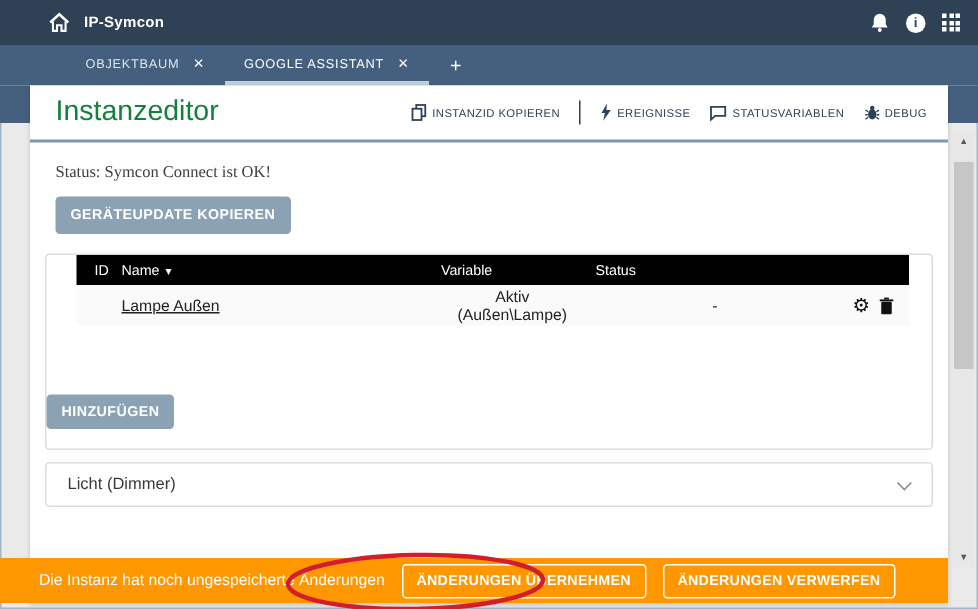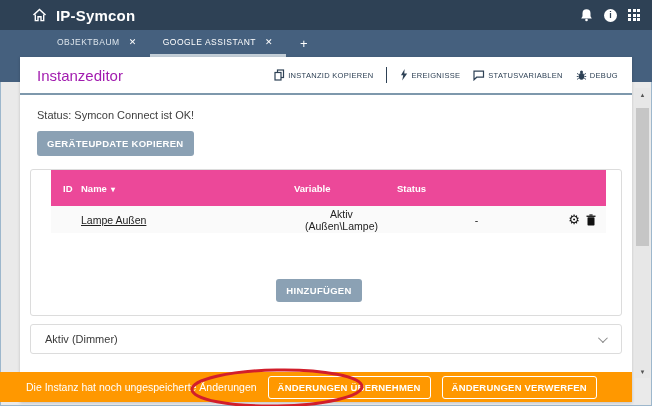--- a/index.html
+++ b/index.html
@@ -10,21 +10,21 @@
     background:#eaeaea;
     box-shadow: inset 0 0 0 1px #9db7cc;
   }
   
   .navbar{
     position:absolute; left:0; top:0; width:652px; height:30px;
     background:#2e4155; display:flex; align-items:center; justify-content:space-between;
     padding:0 10px 0 32px;
   }
   .brand{ display:flex; align-items:center; gap:9px; }
-  .brand-title{ color:#ffffff; font-size:15px; font-weight:bold; letter-spacing:.2px; }
+  .brand-title{ color:#ffffff; font-size:10px; font-weight:bold; letter-spacing:.2px; }
   .nav-icons{ display:flex; align-items:center; gap:11px; padding-right:2px; }
   .nav-icons > *{ cursor:pointer; }
   .info-icon{
     width:13px; height:13px; border-radius:50%; background:#ffffff;
     color:#2e4155; font-size:9px; font-weight:bold; display:flex;
     align-items:center; justify-content:center; line-height:1;
   }
   .grid-icon{ display:grid; grid-template-columns:repeat(3,3px); grid-auto-rows:3px; gap:1.5px; }
   .grid-icon i{ background:#ffffff; display:block; }
   
@@ -48,30 +48,30 @@
   }
   
   .card{
     position:absolute; left:20px; top:57px; width:612px; bottom:4px;
     background:#ffffff; z-index:1; box-shadow:0 1px 3px rgba(0,0,0,.18);
   }
   .card-header{
     height:38px; display:flex; align-items:center; justify-content:space-between;
     padding:0 14px 0 17px; border-bottom:2px solid #7e98ac; background:#ffffff;
   }
-  .card-title{ font-size:15px; color:#a21caf; }
+  .card-title{ font-size:19px; color:#15803d; }
   .toolbar{ display:flex; align-items:center; gap:13px; }
   .tool{
     display:flex; align-items:center; gap:3px; cursor:pointer;
     color:#2e4155; font-size:7.5px; letter-spacing:.3px; font-weight:normal;
   }
   .tool-sep{ width:1px; height:16px; background:#2e4155; }
   
   .card-body{ padding:0 10px; }
-  .status-line{ margin:14px 0 0 7px; font-size:11px; color:#404040; }
+  .status-line{ margin:14px 0 0 7px; font-size:11px; color:#404040;font-family:Liberation Serif, serif; }
   .info-line{ margin:10px 0 0 7px; font-size:11px; color:#404040; }
   .btn-steel{
     display:inline-block; margin:10px 0 0 7px; background:#8ba1b4; color:#ffffff;
     border:none; border-radius:3px; padding:7px 10px; font-size:9.5px; font-weight:bold;
     letter-spacing:.3px; cursor:pointer; font-family:"Liberation Sans", sans-serif;
   }
   
   .panel{
     margin-top:13px; border:1px solid #dcdcdc; border-radius:3px; background:#ffffff;
   }
@@ -80,32 +80,32 @@
     height:28px; display:flex; align-items:center; justify-content:space-between;
     padding:0 16px 0 14px; cursor:pointer; font-size:11px; color:#3a3a3a;
   }
   .chev{ width:7px; height:7px; border-right:1.5px solid #888888; border-bottom:1.5px solid #888888; }
   .chev.up{ transform:rotate(-135deg) translate(-2px,-2px); }
   .chev.down{ transform:rotate(45deg) translateY(-2px); }
   .table{ margin:0 15px 0 20px; }
   .trow{
     display:grid; grid-template-columns:30px 205px 103px 1fr 50px; align-items:center;
   }
-  .thead{ height:36px; background:#ec4899; color:#ffffff; font-size:9.5px; font-weight:bold; }
+  .thead{ height:20px; background:#000000; color:#ffffff; font-size:9.5px; font-weight:normal; }
   .thead .c-id{ padding-left:12px; }
   .thead .c-var, .thead .c-status{ padding-left:8px; }
   .caret{ font-size:8px; margin-left:4px; }
   .tbody{ height:27px; background:#fafafa; font-size:10.5px; color:#222222; }
   .tbody .c-name{ padding-left:0;text-decoration:underline; }
   .tbody .c-var, .tbody .c-status{ padding-left:8px;text-align:center; }
   .c-actions{ display:flex; justify-content:flex-end; align-items:center; gap:6px; padding-right:10px; }
   .gear{ font-size:13px; color:#111111; cursor:pointer; line-height:1; }
   .trash{ cursor:pointer; display:flex; }
   .table-spacer{ height:46px; }
-  .panel-actions{ display:flex; justify-content:center; padding:0 14px 13px 0; }
+  .panel-actions{ display:flex; justify-content:flex-start; padding:0 14px 13px 0; }
   .panel-actions .btn-steel{ margin:0; padding:6px 10px; }
   
   .footer{
     position:absolute; left:0; top:372px; width:632px; height:30px; z-index:5;
     background:#ff9800; display:flex; align-items:center; gap:11px; padding-left:26px;
   }
   .footer-msg{ color:#ffffff; font-size:10.5px; }
   .btn-outline{
     background:transparent; border:1px solid #ffffff; border-radius:3px; color:#ffffff;
     font-size:9.5px; font-weight:bold; letter-spacing:.2px; padding:5px 9px; cursor:pointer;
@@ -256,21 +256,21 @@
         </div>
         <div class="table-spacer"></div>
         <div class="panel-actions">
           <button class="btn-steel">HINZUFÜGEN</button>
         </div>
       </div>
 
       
       <div class="panel">
         <div class="panel-head">
-          <span>Aktiv (Dimmer)</span>
+          <span>Licht (Dimmer)</span>
           <span class="chev down"></span>
         </div>
       </div>
     </div>
   </div>
 
   <div class="footer">
     <span class="footer-msg">Die Instanz hat noch ungespeicherte Änderungen</span>
     <button class="btn-outline">ÄNDERUNGEN ÜBERNEHMEN</button>
     <button class="btn-outline">ÄNDERUNGEN VERWERFEN</button>

